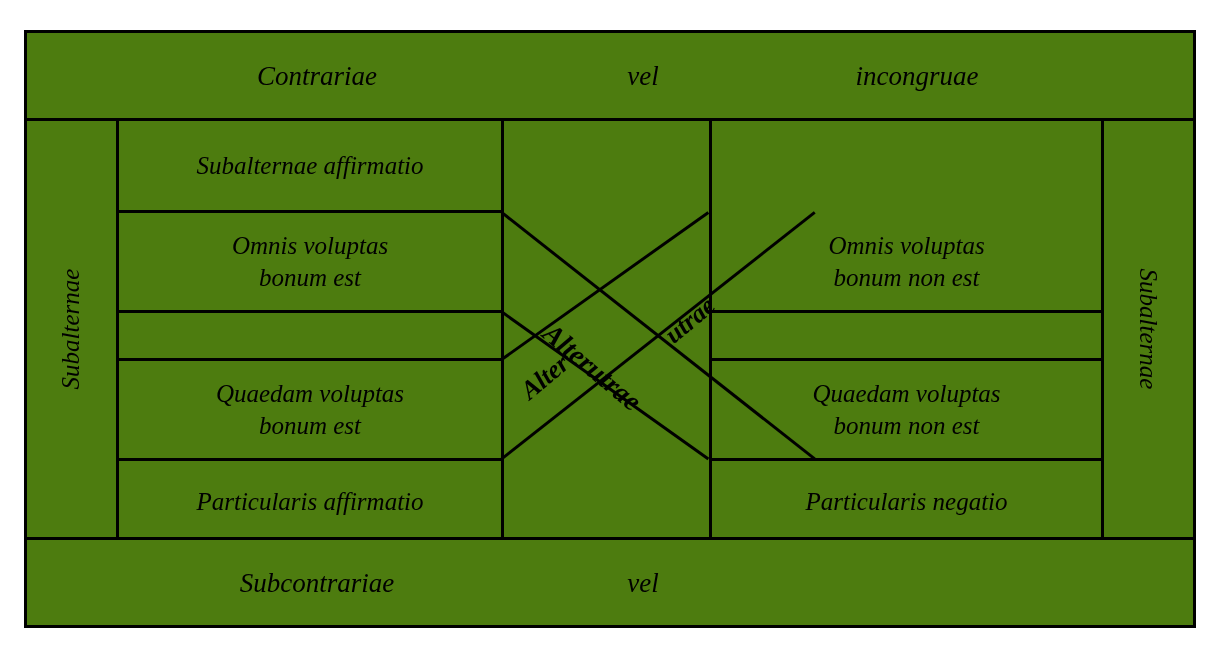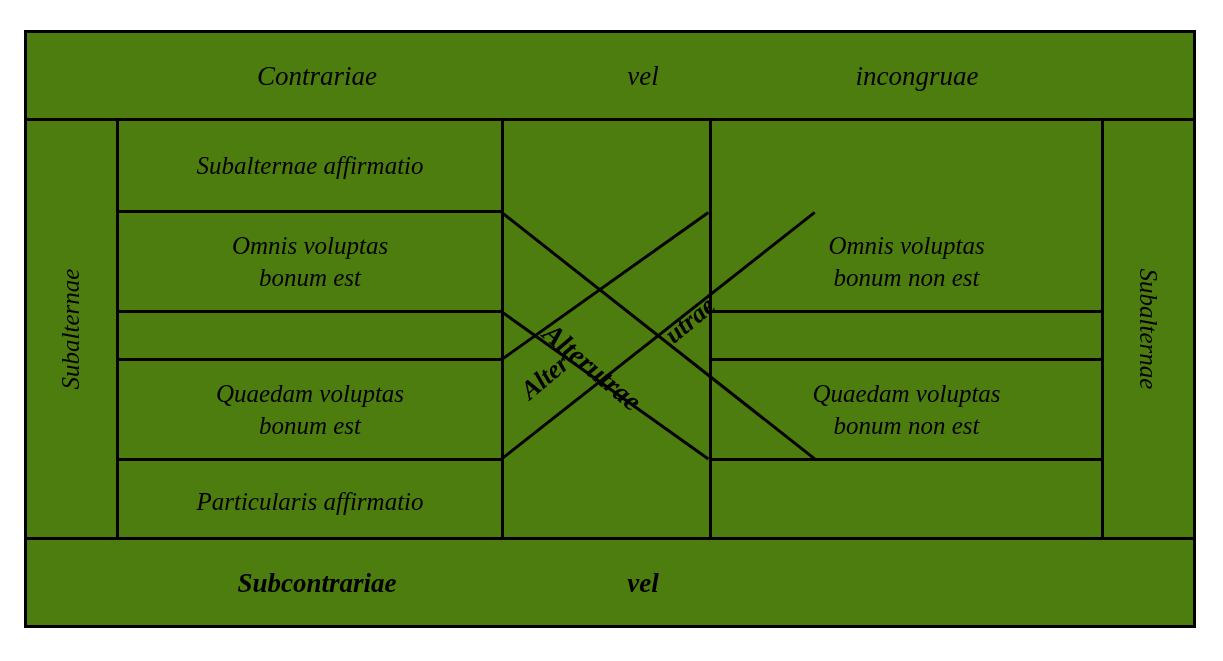--- a/index.html
+++ b/index.html
@@ -38,21 +38,21 @@
   .band {
     position: absolute;
     left: 0;
     width: 100%;
     height: 88px;
     box-sizing: border-box;
     display: flex;
     align-items: center;
   }
   .band-top { top: 0; border-bottom: 3px solid #000; }
-  .band-bottom { bottom: 0; border-top: 3px solid #000; font-weight: bold; }
+  .band-bottom { bottom: 0; border-top: 3px solid #000; }
 
   .band .seg {
     position: absolute;
     font-style: italic;
     font-size: 27px;
     text-align: center;
     top: 50%;
     transform: translateY(-50%);
   }
   .seg-left   { left: 90px;  width: 400px; }
@@ -203,20 +203,23 @@
         <div class="cell-text">Omnis voluptas
 bonum non est</div>
       </div>
       <div class="row r3 rb">
         <div class="cell-text"></div>
       </div>
       <div class="row r4 rb">
         <div class="cell-text">Quaedam voluptas
 bonum non est</div>
       </div>
+      <div class="row r5">
+        <div class="cell-text">Particularis negatio</div>
+      </div>
     </div>
 
     <svg class="diagonals" viewBox="0 0 988 422" preserveAspectRatio="none">
 
       <line x1="385" y1="92" x2="700" y2="340" stroke="#000" stroke-width="3"></line>
       <line x1="385" y1="192" x2="593" y2="340" stroke="#000" stroke-width="3"></line>
 
       <line x1="385" y1="340" x2="700" y2="92" stroke="#000" stroke-width="3"></line>
       <line x1="385" y1="240" x2="593" y2="92" stroke="#000" stroke-width="3"></line>
 

